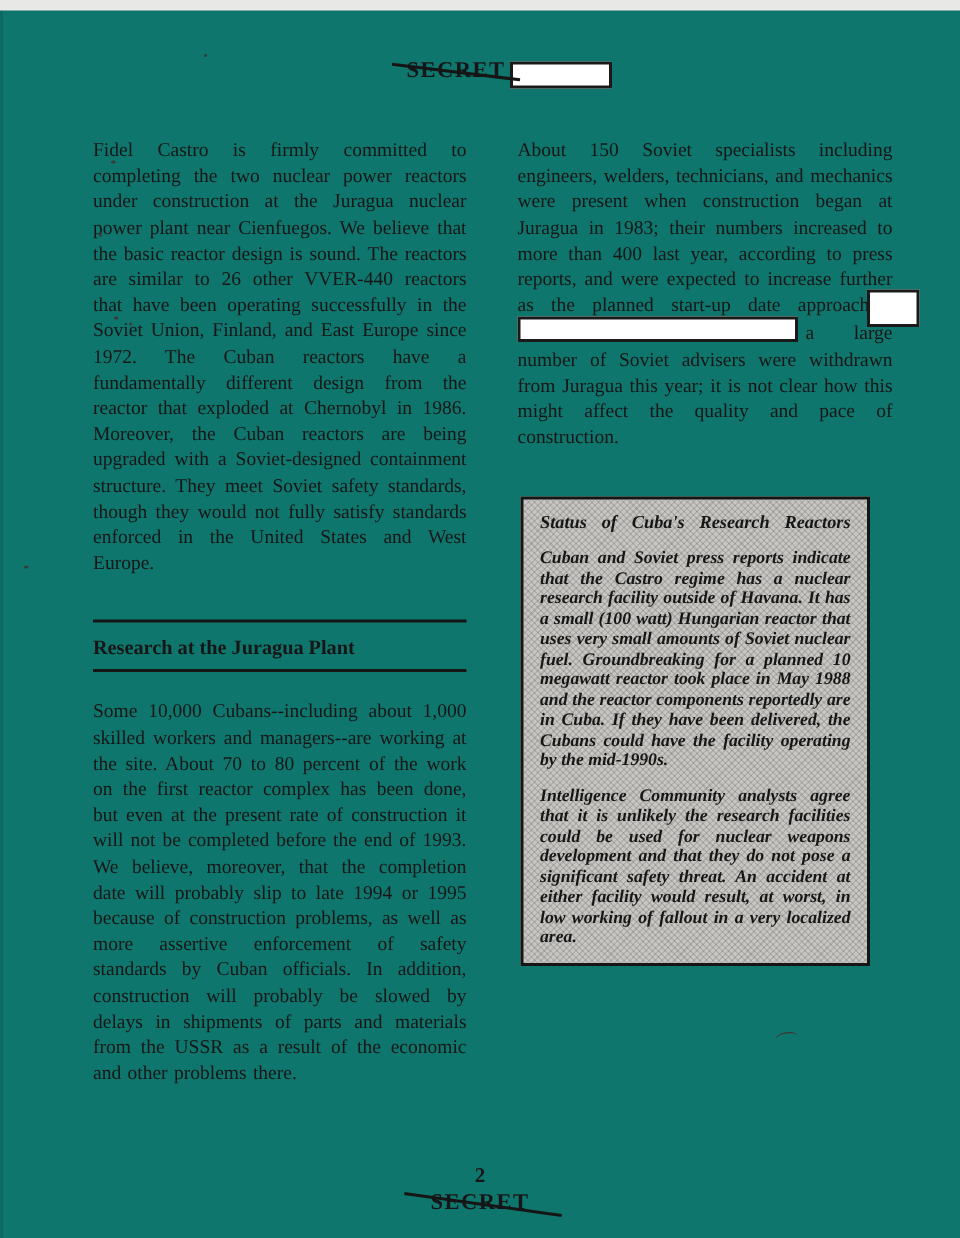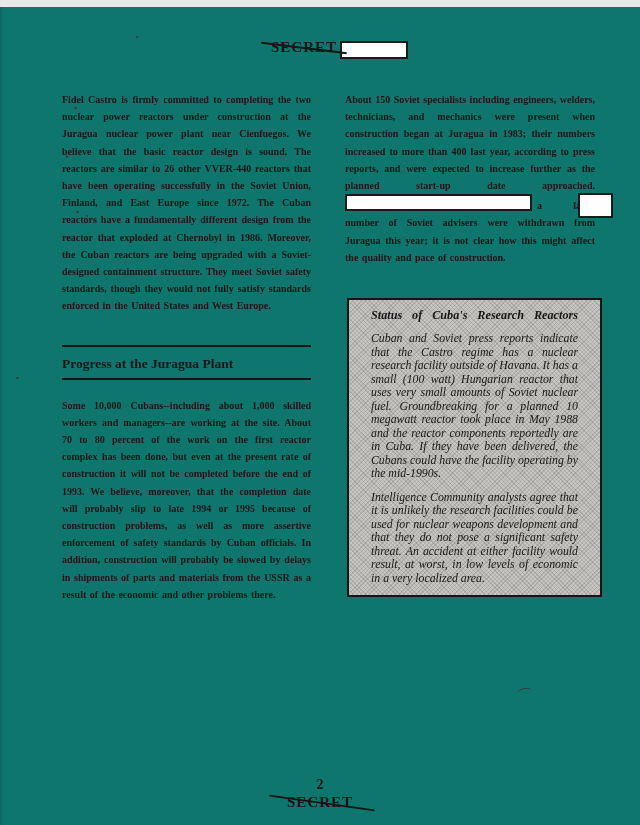--- a/index.html
+++ b/index.html
@@ -25,21 +25,21 @@
     font-weight:bold; font-size:14px; }
   .footer-secret { position:absolute; top:786px; left:0; width:640px; text-align:center; }
   .footer-secret .secret-word { display:inline-block; font-size:15px; }
   .footer-secret .secret-word::after { left:-18px; right:-22px; transform:rotate(8deg); border-top-width:2.5px; }
 
   
   .col-left  { position:absolute; left:62px;  top:84px; width:249px; }
   .col-right { position:absolute; left:345px; top:84px; width:250px; }
 
   .body-text {
-    margin:0; font-weight:bold; font-size:10px; line-height:17.2px;
+    margin:0; font-weight:normal; font-size:13px; line-height:17.2px;
     text-align:justify; word-spacing:1px;
   }
 
   .section-heading {
     margin-top:30px; border-top:2px solid #151515; border-bottom:2px solid #151515;
     padding:9px 0 6px; font-weight:bold; font-size:13.5px;
   }
   .after-heading { margin-top:17px; }
 
   
@@ -49,32 +49,32 @@
     width:31px; height:21px; border:2px solid #1a1a1a; background:#fff;
   }
   .redact-long {
     display:inline-block; width:183px; height:13px;
     border:2px solid #1a1a1a; background:#fff; vertical-align:-2px; margin-right:5px;
   }
 
   
   .info-box {
     margin-top:32px; margin-left:2px; width:207px;
-    border:2.5px solid #151515; padding:8px 22px 10px;
+    border:2.5px solid #151515; padding:8px 11px 10px;
     background-color:#c7c6c2;
     background-image:
       repeating-linear-gradient(45deg,  rgba(30,30,30,0.13) 0 1px, transparent 1px 3px),
       repeating-linear-gradient(135deg, rgba(30,30,30,0.13) 0 1px, transparent 1px 3px);
   }
   .info-box .box-title {
     margin:0; font-style:italic; font-weight:bold; font-size:12.2px; line-height:14px;
     text-align:justify; text-align-last:justify;
   }
   .info-box p.box-para {
-    margin:10px 0 0; font-style:italic; font-weight:normal; font-size:11.8px; line-height:13.5px;
+    margin:10px 0 0; font-style:italic; font-weight:bold; font-size:11.8px; line-height:13.5px;
     text-align:justify;
   }
 
   
   .dot { position:absolute; background:#3a3a3a; border-radius:50%; }
   .squiggle {
     position:absolute; left:517px; top:681px; width:15px; height:7px;
     border-top:1.6px solid #3a3a3a; border-radius:50% 50% 0 0; transform:rotate(-10deg);
   }
 </style>
@@ -85,36 +85,36 @@
   <div class="edge-shadow"></div>
 
   <div class="classification-header">
     <span class="secret-word">SECRET</span>
     <span class="redaction-box-top"></span>
   </div>
 
   <div class="col-left">
     <p class="body-text">Fidel Castro is firmly committed to completing the two nuclear power reactors under construction at the Juragua nuclear power plant near Cienfuegos. We believe that the basic reactor design is sound. The reactors are similar to 26 other VVER-440 reactors that have been operating successfully in the Soviet Union, Finland, and East Europe since 1972. The Cuban reactors have a fundamentally different design from the reactor that exploded at Chernobyl in 1986. Moreover, the Cuban reactors are being upgraded with a Soviet-designed containment structure. They meet Soviet safety standards, though they would not fully satisfy standards enforced in the United States and West Europe.</p>
 
-    <div class="section-heading">Progress at the Juragua Plant</div>
+    <div class="section-heading">Research at the Juragua Plant</div>
 
     <p class="body-text after-heading">Some 10,000 Cubans--including about 1,000 skilled workers and managers--are working at the site. About 70 to 80 percent of the work on the first reactor complex has been done, but even at the present rate of construction it will not be completed before the end of 1993. We believe, moreover, that the completion date will probably slip to late 1994 or 1995 because of construction problems, as well as more assertive enforcement of safety standards by Cuban officials. In addition, construction will probably be slowed by delays in shipments of parts and materials from the USSR as a result of the economic and other problems there.</p>
   </div>
 
   <div class="col-right">
     <p class="body-text para-with-redactions">
       <span>About 150 Soviet specialists including engineers, welders, technicians, and mechanics were present when construction began at Juragua in 1983; their numbers increased to more than 400 last year, according to press reports, and were expected to increase further as the planned start-up date approached.</span>
       <span class="redact-small"></span>
       <span class="redact-long"></span><span>a large number of Soviet advisers were withdrawn from Juragua this year; it is not clear how this might affect the quality and pace of construction.</span>
     </p>
 
     <div class="info-box">
       <p class="box-title">Status of Cuba's Research Reactors</p>
       <p class="box-para">Cuban and Soviet press reports indicate that the Castro regime has a nuclear research facility outside of Havana. It has a small (100 watt) Hungarian reactor that uses very small amounts of Soviet nuclear fuel. Groundbreaking for a planned 10 megawatt reactor took place in May 1988 and the reactor components reportedly are in Cuba. If they have been delivered, the Cubans could have the facility operating by the mid-1990s.</p>
-      <p class="box-para">Intelligence Community analysts agree that it is unlikely the research facilities could be used for nuclear weapons development and that they do not pose a significant safety threat. An accident at either facility would result, at worst, in low levels of economic in a very localized area.</p>
+      <p class="box-para">Intelligence Community analysts agree that it is unlikely the research facilities could be used for nuclear weapons development and that they do not pose a significant safety threat. An accident at either facility would result, at worst, in low working of fallout in a very localized area.</p>
     </div>
 
 
   </div>
 
   <div class="footer-pagenum">2</div>
   <div class="footer-secret">
     <span class="secret-word">SECRET</span>
   </div>
 

